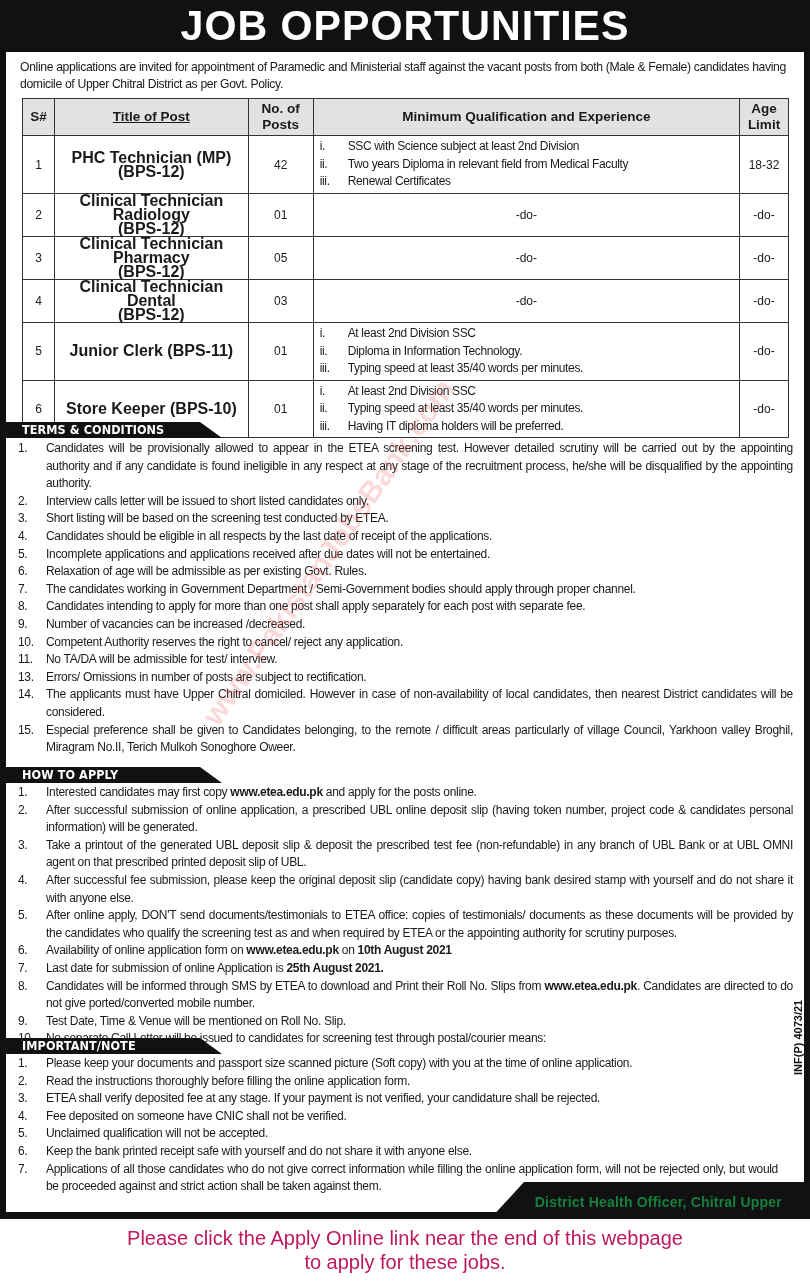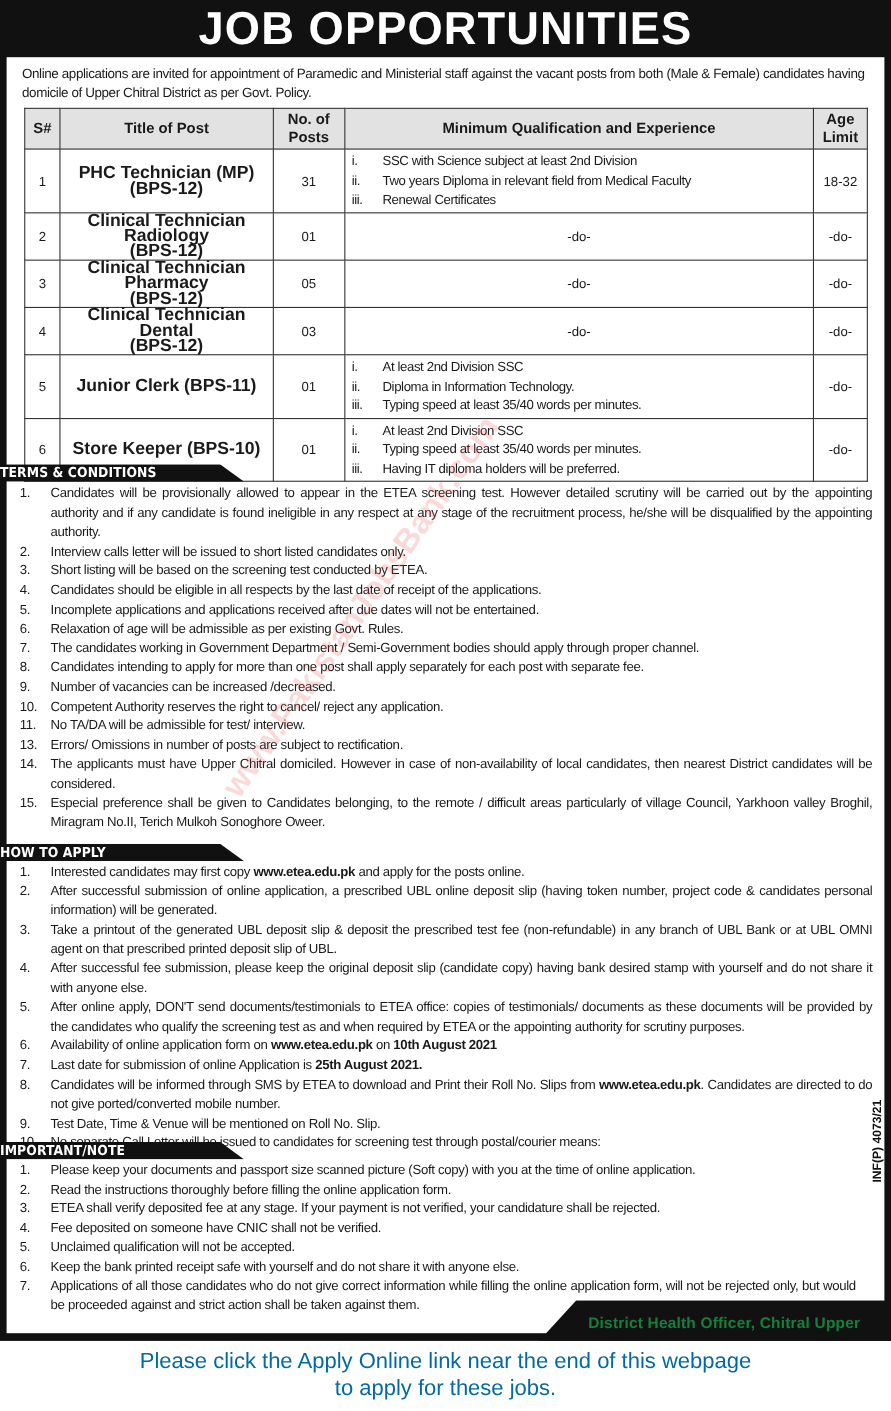--- a/index.html
+++ b/index.html
@@ -33,35 +33,35 @@
     border-collapse: collapse; font-size: 12px;
   }
   .job-table th, .job-table td { border: 1.3px solid #333; vertical-align: middle; }
   .job-table th {
     background: #e2e2e2; font-weight: bold; font-size: 13.5px;
     line-height: 16px; text-align: center; height: 37px;
     transform-origin: center;
   }
   .job-table td { text-align: center; }
   .col-sn { width: 32px; }
-  .col-title { width: 194px; }
+  .col-title { width: 194px; text-decoration: underline; }
   .col-posts { width: 65px; }
   .col-qual { width: 427px; }
   .col-age { width: 49px; }
   .title-cell { font-weight: bold; font-size: 16px; line-height: 14px; }
   .qual-list { list-style: none; text-align: left; padding: 2px 0 2px 6px; }
   .qual-list li { display: flex; font-size: 12px; line-height: 17.5px; letter-spacing: -0.35px; }
   .qual-list .num { width: 28px; flex: none; }
   .ditto { font-size: 12px; }
 
   
   .sec-head {
     position: absolute; left: -6px; height: 16px;
     background: #111; color: #fff; font-weight: bold; font-size: 12.5px;
-    line-height: 16px; width: 222px;
+    line-height: 16px; padding-left: 22px; width: 222px;
     clip-path: polygon(0 0, 200px 0, 222px 100%, 0 100%);
     font-family: "DejaVu Sans", sans-serif; letter-spacing: 0.1px;
   }
   .sec-head span { display: inline-block; transform: scaleX(0.9); transform-origin: left; }
 
   .numbered {
     position: absolute; left: 12px; width: 775px; list-style: none;
     font-size: 12px; letter-spacing: -0.3px;
   }
   .numbered li { display: flex; line-height: 17.6px; }
@@ -83,21 +83,21 @@
     position: absolute; right: 28px; top: 12px; color: #15803d;
     font-weight: bold; font-size: 14px; letter-spacing: 0.2px;
   }
   .watermark {
     position: absolute; left: 190px; top: 660px; color: rgba(240,80,80,0.22);
     font-weight: bold; font-size: 30px; transform: rotate(-55deg);
     transform-origin: left top; white-space: nowrap; pointer-events: none;
   }
   .apply-note {
     position: absolute; left: 0; top: 1226px; width: 810px; text-align: center;
-    color: #0369a1; font-size: 20px; line-height: 24px;
+    color: #be185d; font-size: 20px; line-height: 24px;
   }
 </style>
 </head>
 <body>
 
 <div class="ad-frame">
   <div class="ad-title">JOB OPPORTUNITIES</div>
 
   <div class="ad-panel">
     <p class="intro">Online applications are invited for appointment of Paramedic and Ministerial staff against the vacant posts from both (Male &amp; Female) candidates having domicile of Upper Chitral District as per Govt. Policy.</p>
@@ -113,21 +113,21 @@
         </tr>
       </thead>
       <tbody>
 
         <tr style="height:58px;">
           <td>1</td>
           <td class="title-cell">
             <div>PHC Technician (MP)</div>
             <div>(BPS-12)</div>
           </td>
-          <td>31</td>
+          <td>42</td>
           <td>
             <ul class="qual-list">
               <li>
                   <span class="num">i.</span>
                   <span>SSC with Science subject at least 2nd Division</span>
                 </li>
               <li>
                   <span class="num">ii.</span>
                   <span>Two years Diploma in relevant field from Medical Faculty</span>
                 </li>

